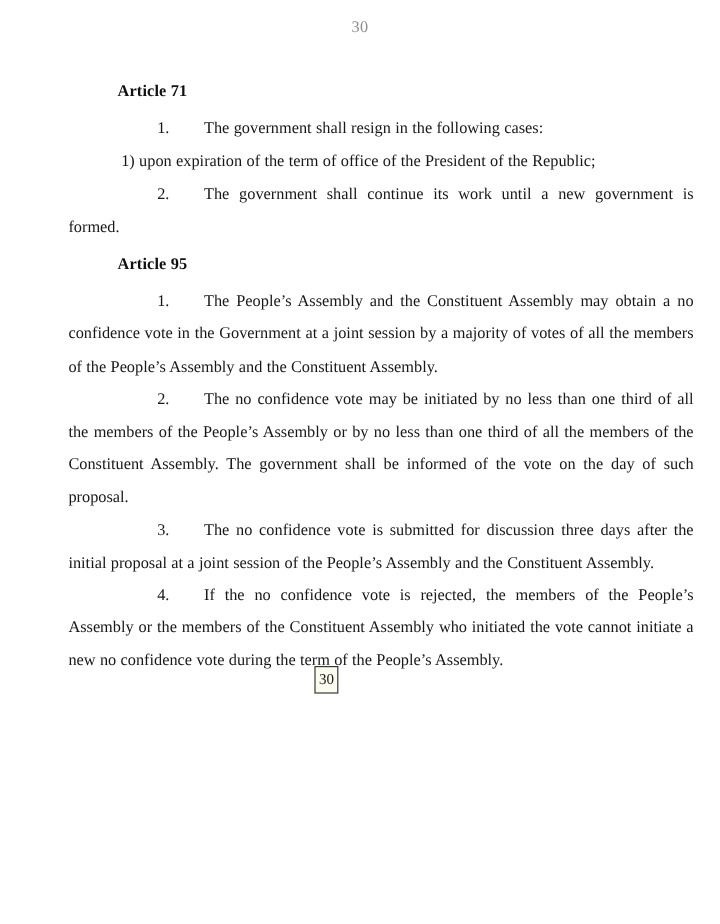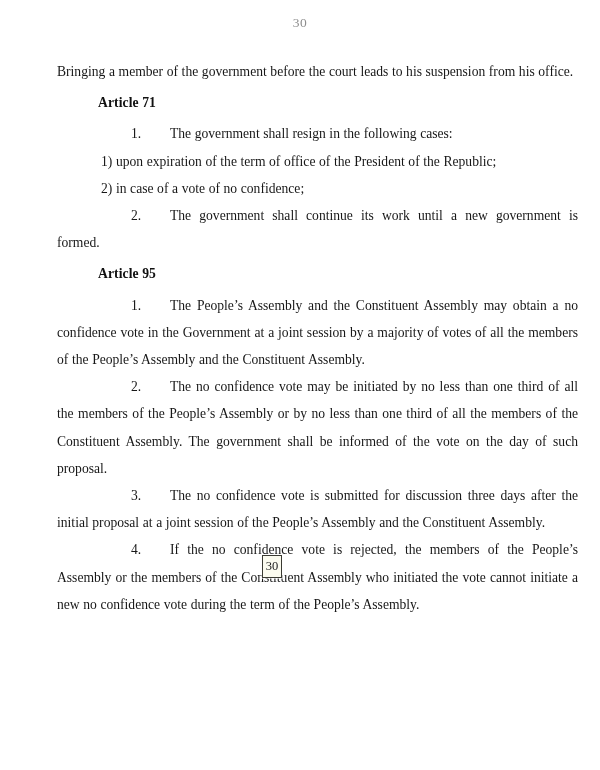--- a/index.html
+++ b/index.html
@@ -106,29 +106,27 @@
 </style>
 </head>
 <body>
 
 <div id="page">
 
   <div class="folio">30</div>
 
   <div class="body-col">
 
-    <p class="para continuation">Bringing a member of the government before the court leads to his suspension from his office.</p>
 
     <p class="heading">Article 71</p>
 
     <p class="para numbered"><span class="num">1.</span><span>The government shall resign in the following cases:</span></p>
 
     <p class="para subitem">1) upon expiration of the term of office of the President of the Republic;</p>
 
-    <p class="para subitem">2) in case of a vote of no confidence;</p>
 
     <p class="para numbered"><span class="num">2.</span><span>The government shall continue its work until a new government is formed.</span></p>
 
     <p class="heading">Article 95</p>
 
     <p class="para numbered"><span class="num">1.</span><span>The People’s Assembly and the Constituent Assembly may obtain a no confidence vote in the Government at a joint session by a majority of votes of all the members of the People’s Assembly and the Constituent Assembly.</span></p>
 
     <p class="para numbered"><span class="num">2.</span><span>The no confidence vote may be initiated by no less than one third of all the members of the People’s Assembly or by no less than one third of all the members of the Constituent Assembly. The government shall be informed of the vote on the day of such proposal.</span></p>
 
     <p class="para numbered"><span class="num">3.</span><span>The no confidence vote is submitted for discussion three days after the initial proposal at a joint session of the People’s Assembly and the Constituent Assembly.</span></p>

